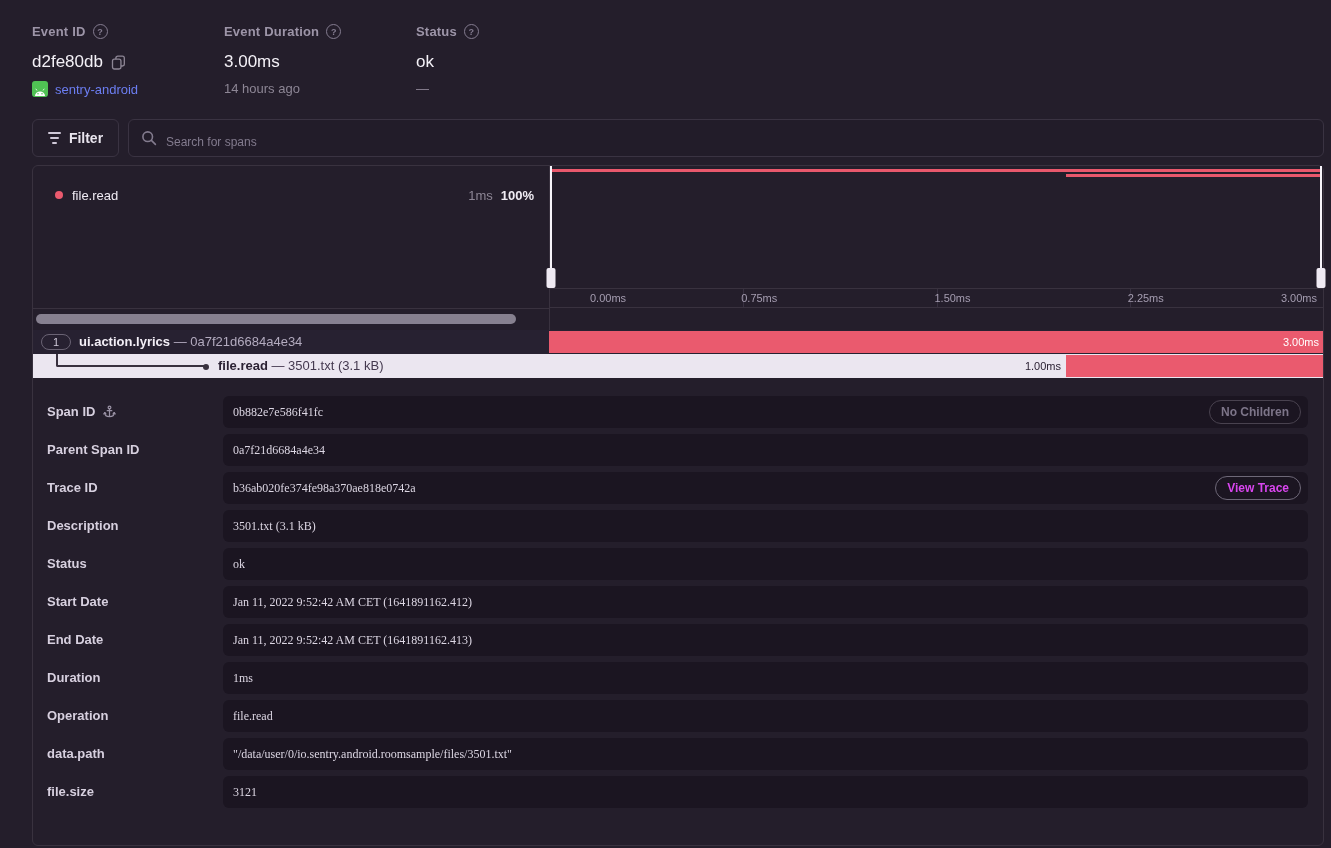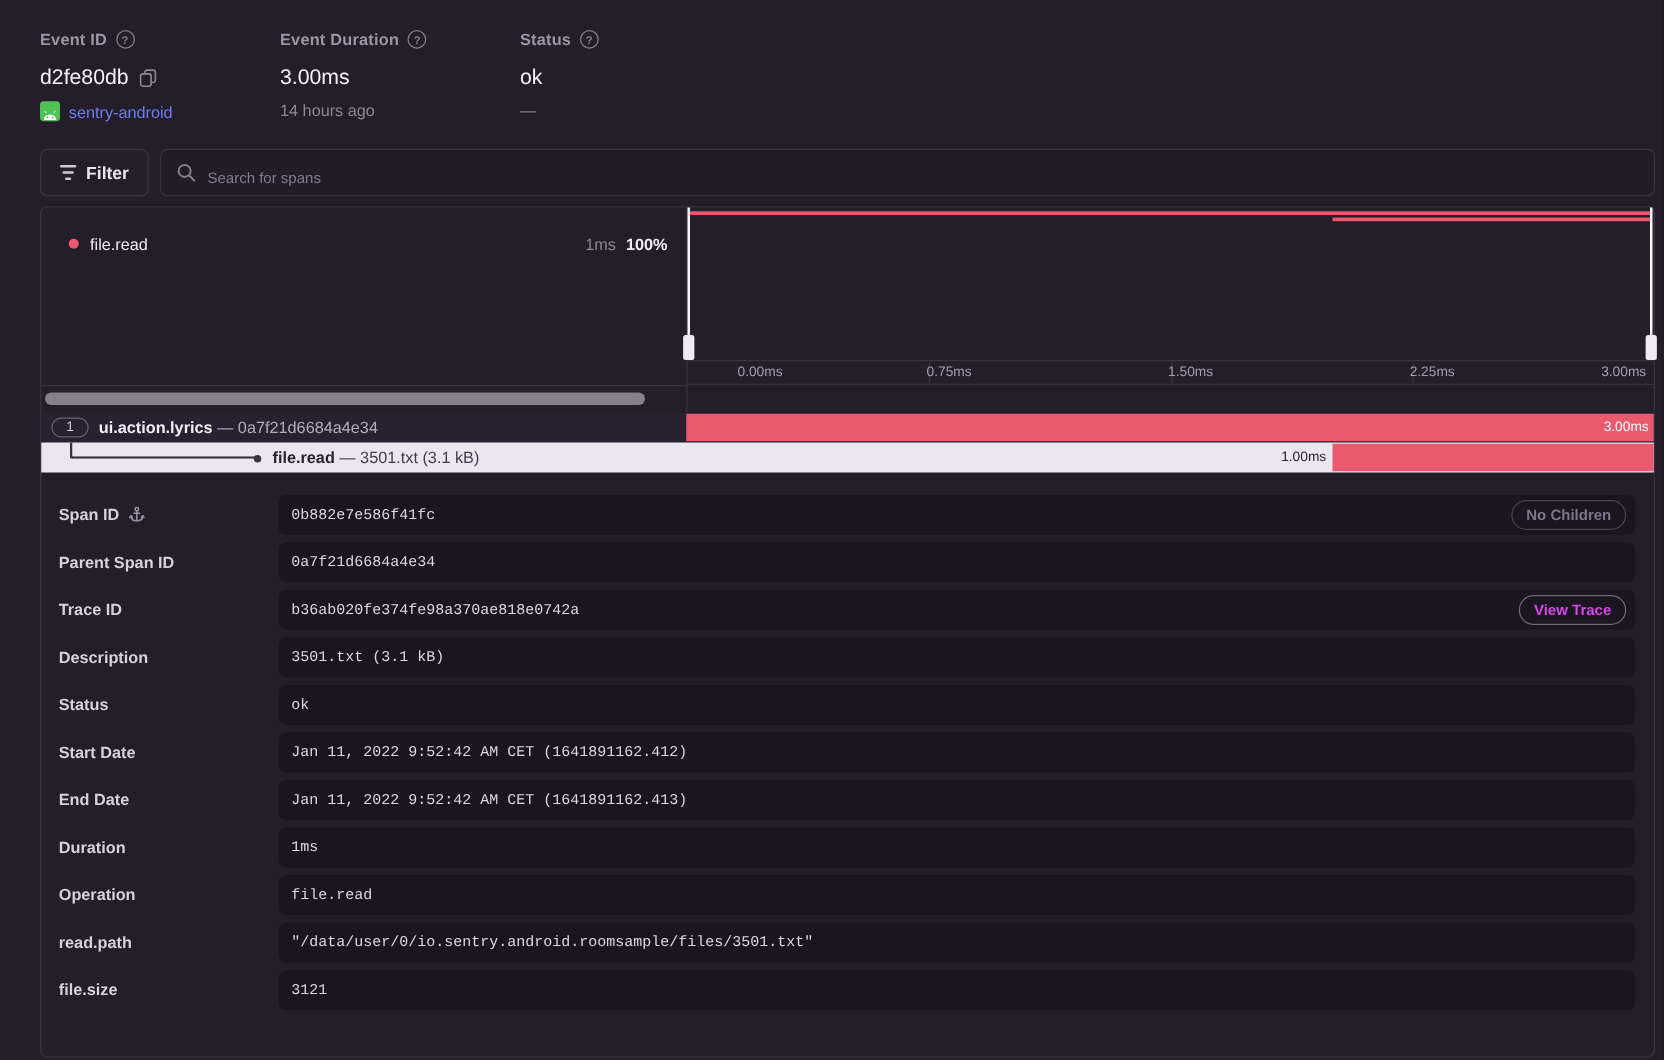--- a/index.html
+++ b/index.html
@@ -76,21 +76,21 @@
   .srow2-title { position:absolute; left:185px; top:4px; font-size:13px; color:#2b2133; white-space:nowrap; }
   .srow2-title b { font-weight:bold; }
   .srow2-title .rest { color:#44394f; }
   .bar2-label { position:absolute; right:262px; top:50%; transform:translateY(-50%); font-size:11px; color:#2b2133; }
   .bar2 { position:absolute; left:1033px; right:0; top:1px; bottom:1px; background:#ea5a6e; }
   
   .details { position:absolute; left:0; top:212px; right:0; padding-top:18px; }
   .drow { position:relative; height:32px; margin-bottom:6px; }
   .dlabel { position:absolute; left:14px; top:8px; font-size:13px; font-weight:bold; color:#d7d0df; display:flex; align-items:center; gap:8px; white-space:nowrap; }
   .dval { position:absolute; left:190px; right:15px; top:0; height:32px; background:#1b1521; border-radius:6px;
-    font-family:Liberation Mono, monospace; font-size:12px; color:#ddd7e4; line-height:32px; padding-left:10px;
+    font-family:Liberation Serif, serif; font-size:12px; color:#ddd7e4; line-height:32px; padding-left:10px;
     white-space:nowrap; overflow:hidden; }
   .chip { position:absolute; top:4px; right:22px; height:24px; padding:0 11px; border-radius:12px;
     background:transparent; font-size:12px; font-weight:bold; font-family:inherit; cursor:pointer; }
   .chip.muted { border:1px solid #49424f; color:#7d7589; }
   .chip.primary { border:1px solid #6e6878; color:#d946ef; }
   svg { display:block; }
 </style>
 </head>
 <body>
 
@@ -283,21 +283,21 @@
         <div class="dlabel">Duration</div>
         <div class="dval"><span>1ms</span></div>
       </div>
 
       <div class="drow">
         <div class="dlabel">Operation</div>
         <div class="dval"><span>file.read</span></div>
       </div>
 
       <div class="drow">
-        <div class="dlabel">read.path</div>
+        <div class="dlabel">data.path</div>
         <div class="dval"><span>"/data/user/0/io.sentry.android.roomsample/files/3501.txt"</span></div>
       </div>
 
       <div class="drow">
         <div class="dlabel">file.size</div>
         <div class="dval"><span>3121</span></div>
       </div>
 
     </div>
   </div>

